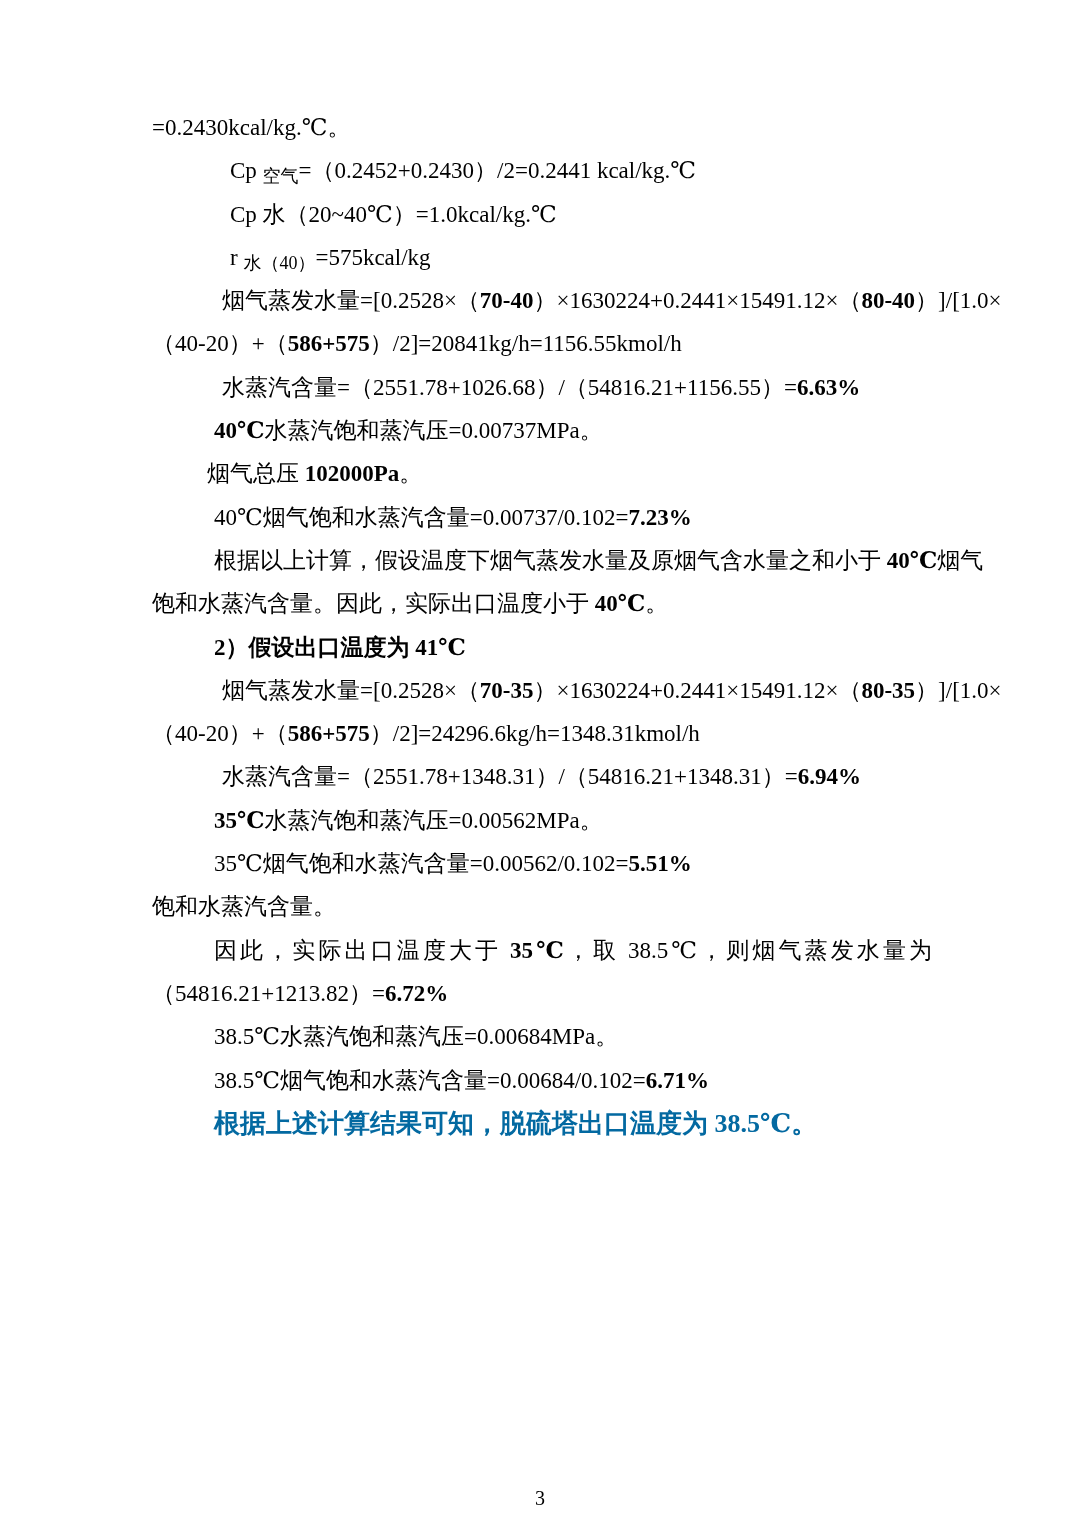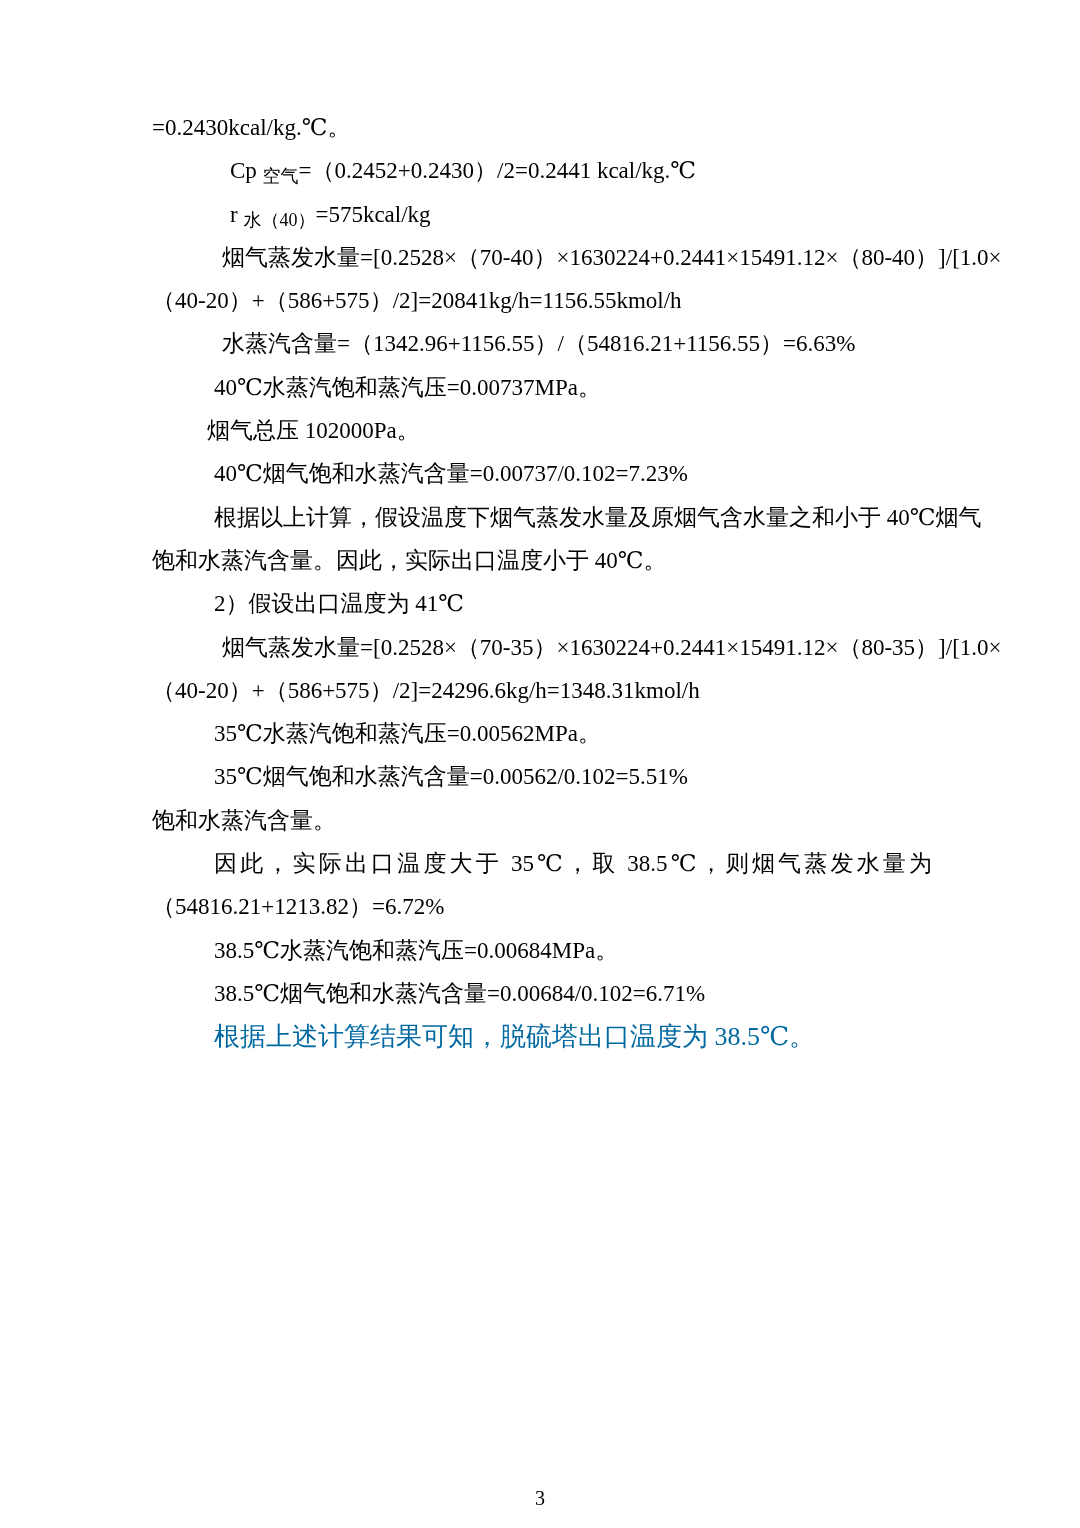--- a/index.html
+++ b/index.html
@@ -31,21 +31,21 @@
   }
   .line.justify {
     white-space: normal;
     text-align: justify;
     text-align-last: justify;
   }
   .ind-sm { padding-left: 55px; }
   .ind-md { padding-left: 62px; }
   .ind-lg { padding-left: 70px; }
   .ind-xl { padding-left: 78px; }
-  .b, .bold { font-weight: normal; }
+  .b, .bold { font-weight: bold; }
   .red { color: #0369a1; }
   .lg { font-size: 26px; }
   .sub {
     font-size: 18px;
     vertical-align: -4px;
   }
   .page-number {
     position: absolute;
     bottom: 18px;
     left: 0;
@@ -54,32 +54,34 @@
     font-size: 20px;
   }
 </style>
 </head>
 <body>
 
 <div class="page">
   <div class="doc-body">
       <div class="line ind-none"><span class="">=0.2430kcal/kg.℃。</span></div>
       <div class="line ind-xl"><span class="">Cp </span><span class="sub">空气</span><span class="">=（0.2452+0.2430）/2=0.2441 kcal/kg.℃</span></div>
+      <div class="line ind-xl"><span class="">Cp 水（20~40℃）=1.0kcal/kg.℃</span></div>
       <div class="line ind-xl"><span class="">r </span><span class="sub">水（40）</span><span class="">=575kcal/kg</span></div>
       <div class="line ind-lg"><span class="">烟气蒸发水量=[0.2528×（</span><span class="b ">70-40</span><span class="">）×1630224+0.2441×15491.12×（</span><span class="b ">80-40</span><span class="">）]/[1.0×</span></div>
       <div class="line ind-none"><span class="">（40-20）+（</span><span class="b ">586+575</span><span class="">）/2]=20841kg/h=1156.55kmol/h</span></div>
-      <div class="line ind-lg"><span class="">水蒸汽含量=（1342.96+1156.55）/（54816.21+1156.55）=</span><span class="b ">6.63%</span></div>
+      <div class="line ind-lg"><span class="">水蒸汽含量=（2551.78+1026.68）/（54816.21+1156.55）=</span><span class="b ">6.63%</span></div>
       <div class="line ind-md"><span class="b ">40℃</span><span class="">水蒸汽饱和蒸汽压=0.00737MPa。</span></div>
       <div class="line ind-sm"><span class="">烟气总压 </span><span class="b ">102000Pa</span><span class="">。</span></div>
       <div class="line ind-md"><span class="">40℃烟气饱和水蒸汽含量=0.00737/0.102=</span><span class="b ">7.23%</span></div>
       <div class="line ind-md"><span class="">根据以上计算，假设温度下烟气蒸发水量及原烟气含水量之和小于 </span><span class="b ">40℃</span><span class="">烟气</span></div>
       <div class="line ind-none"><span class="">饱和水蒸汽含量。因此，实际出口温度小于 </span><span class="b ">40℃</span><span class="">。</span></div>
       <div class="line ind-md bold"><span class="">2）假设出口温度为 41℃</span></div>
       <div class="line ind-lg"><span class="">烟气蒸发水量=[0.2528×（</span><span class="b ">70-35</span><span class="">）×1630224+0.2441×15491.12×（</span><span class="b ">80-35</span><span class="">）]/[1.0×</span></div>
       <div class="line ind-none"><span class="">（40-20）+（</span><span class="b ">586+575</span><span class="">）/2]=24296.6kg/h=1348.31kmol/h</span></div>
+      <div class="line ind-lg"><span class="">水蒸汽含量=（2551.78+1348.31）/（54816.21+1348.31）=</span><span class="b ">6.94%</span></div>
       <div class="line ind-md"><span class="b ">35℃</span><span class="">水蒸汽饱和蒸汽压=0.00562MPa。</span></div>
       <div class="line ind-md"><span class="">35℃烟气饱和水蒸汽含量=0.00562/0.102=</span><span class="b ">5.51%</span></div>
       <div class="line ind-none"><span class="">饱和水蒸汽含量。</span></div>
       <div class="line ind-md justify"><span class="">因此，实际出口温度大于 </span><span class="b ">35℃</span><span class="">，取 38.5℃，则烟气蒸发水量为</span></div>
       <div class="line ind-none"><span class="">（54816.21+1213.82）=</span><span class="b ">6.72%</span></div>
       <div class="line ind-md"><span class="">38.5℃水蒸汽饱和蒸汽压=0.00684MPa。</span></div>
       <div class="line ind-md"><span class="">38.5℃烟气饱和水蒸汽含量=0.00684/0.102=</span><span class="b ">6.71%</span></div>
       <div class="line ind-md bold red lg"><span class="">根据上述计算结果可知，脱硫塔出口温度为 </span><span class="b ">38.5℃</span><span class="">。</span></div>
     </div>
   <div class="page-number">3</div>

